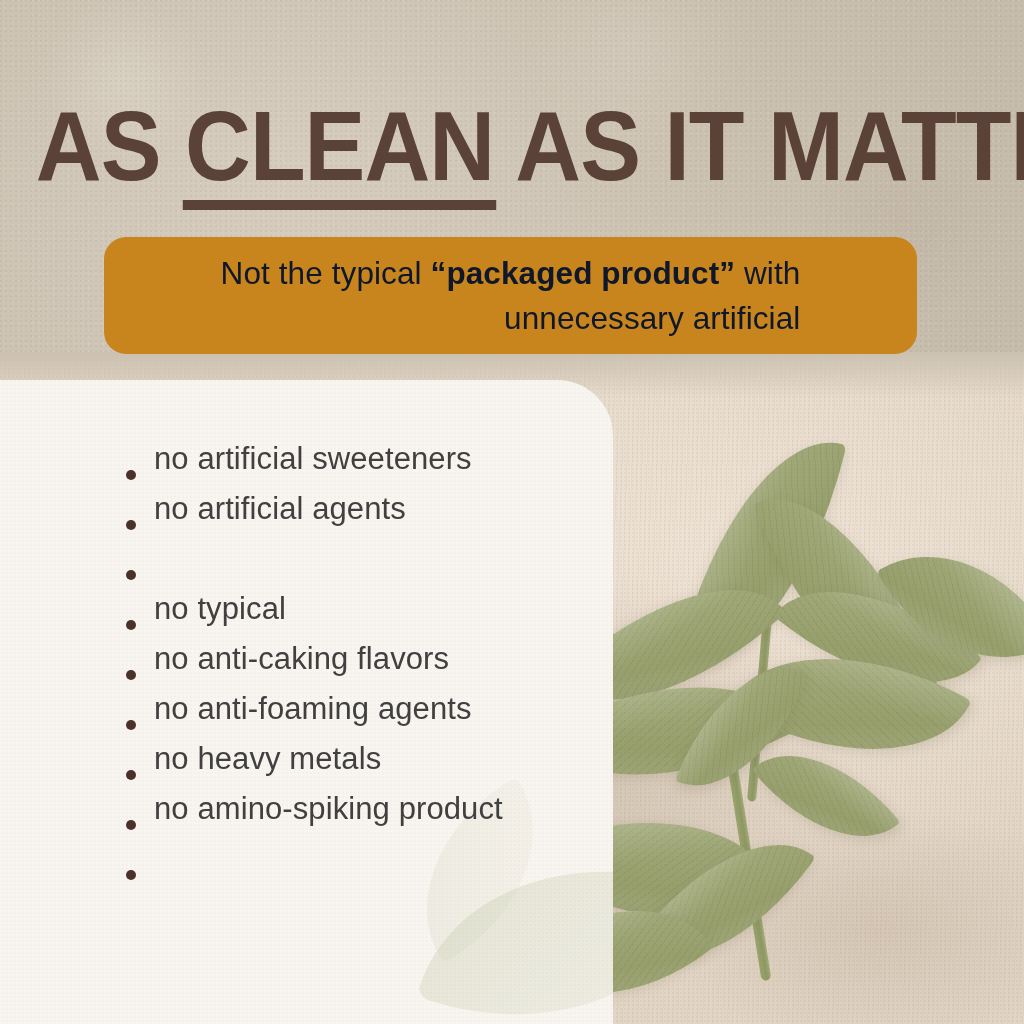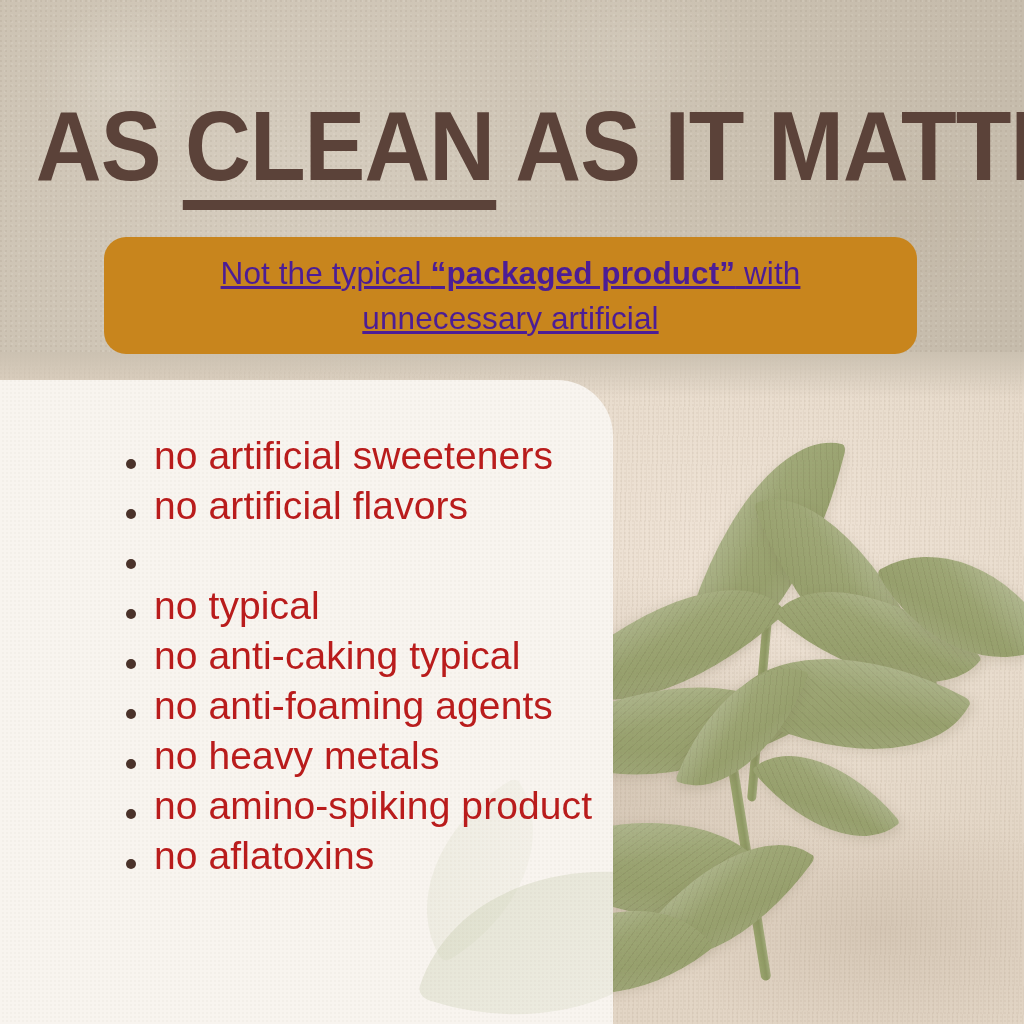--- a/index.html
+++ b/index.html
@@ -192,44 +192,43 @@
     height: 117px;
     background: #c8851d;
     border-radius: 22px;
     display: flex;
     align-items: center;
     justify-content: center;
     box-sizing: border-box;
     padding: 0 26px;
   }
   .banner-text {
-    color: #4c1d95;
+    color: #0f172a;
     font-size: 31.5px;
     line-height: 45px;
-    text-align: center;
+    text-align: right;
     letter-spacing: .1px;
-    text-decoration: underline;
   }
   .banner-text b {
     font-weight: 700;
   }
 
   
   .list {
     position: absolute;
     left: 126px;
     top: 430px;
     width: 470px;
   }
   .list-item {
     display: flex;
-    align-items: center;
+    align-items: flex-end;
     height: 50px;
-    color: #b91c1c;
-    font-size: 39px;
+    color: #404040;
+    font-size: 31px;
     line-height: 43px;
     letter-spacing: .1px;
   }
   .bullet-dot {
     width: 10px;
     height: 10px;
     border-radius: 50%;
     background: #4a322a;
     margin-top: 17px;
     margin-right: 18px;
@@ -283,44 +282,43 @@
     <div class="banner-text"><span>Not the typical </span><b>“packaged product”</b><span> with</span><br><span>unnecessary artificial</span></div>
   </div>
 
   <div class="list" id="list-root">
       <div class="list-item">
         <span class="bullet-dot"></span>
         <span>no artificial sweeteners</span>
       </div>
       <div class="list-item">
         <span class="bullet-dot"></span>
-        <span>no artificial flavors</span>
+        <span>no artificial agents</span>
       </div>
       <div class="list-item">
         <span class="bullet-dot"></span>
       </div>
       <div class="list-item">
         <span class="bullet-dot"></span>
         <span>no typical</span>
       </div>
       <div class="list-item">
         <span class="bullet-dot"></span>
-        <span>no anti-caking typical</span>
+        <span>no anti-caking flavors</span>
       </div>
       <div class="list-item">
         <span class="bullet-dot"></span>
         <span>no anti-foaming agents</span>
       </div>
       <div class="list-item">
         <span class="bullet-dot"></span>
         <span>no heavy metals</span>
       </div>
       <div class="list-item">
         <span class="bullet-dot"></span>
         <span>no amino-spiking product</span>
       </div>
       <div class="list-item">
         <span class="bullet-dot"></span>
-        <span>no aflatoxins</span>
       </div>
     </div>
 
 </div>
 
 </body></html>

